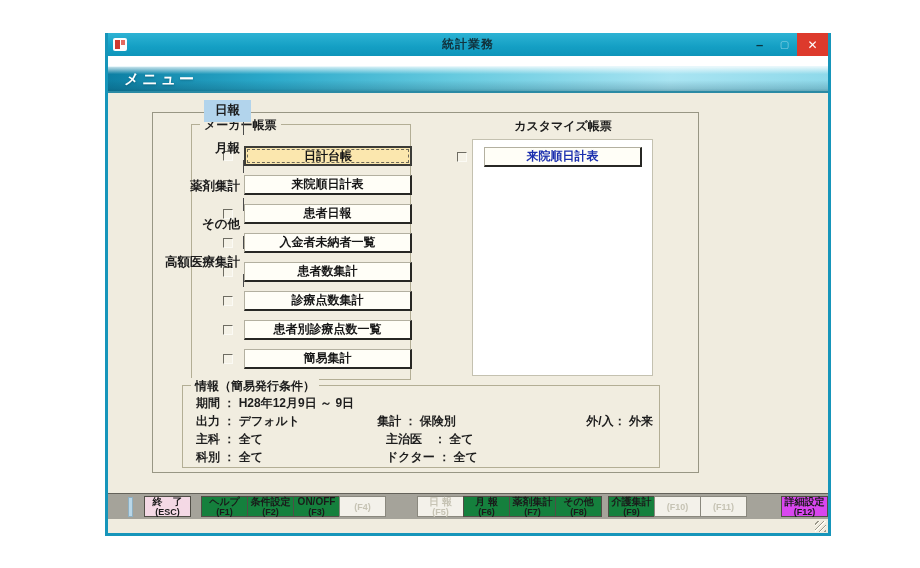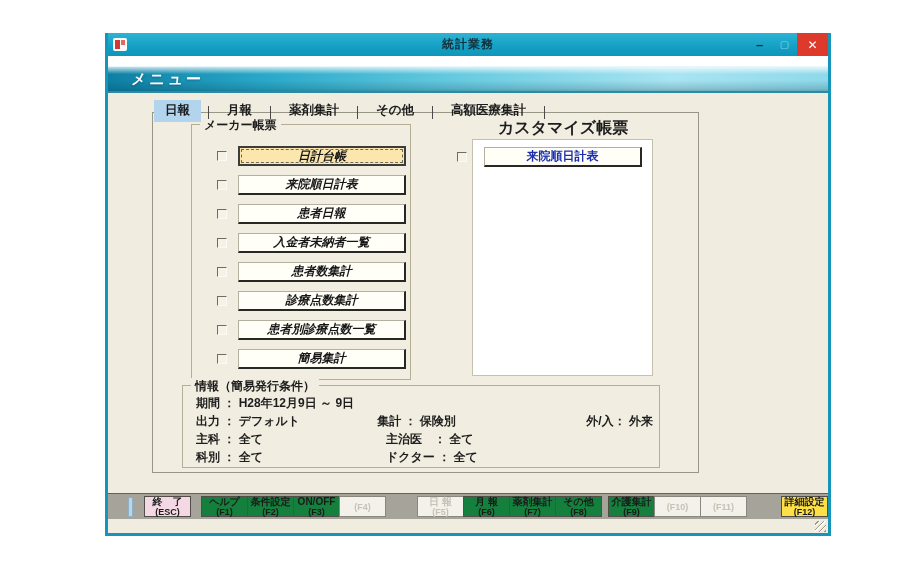--- a/index.html
+++ b/index.html
@@ -28,52 +28,52 @@
   .white-strip { height: 10px; background: #ffffff; flex: 0 0 auto; }
 
   
   .menu-band { height: 27px; flex: 0 0 auto; position: relative;
     background:
       linear-gradient(to bottom, rgba(255,255,255,.75), rgba(255,255,255,0) 30%, rgba(255,255,255,0) 55%, rgba(0,50,70,.18) 90%, rgba(0,60,80,.32)),
       linear-gradient(100deg, #0d7fa3 0%, #2aa8c9 22%, #66cadf 48%, #a9e4f2 78%, #8ed9ea 100%);
     border-top: 1px solid #e8f7fb; border-bottom: 2px solid #2b8aa4;
     display: flex; align-items: center; }
   .menu-band .menu-title { color: #ffffff; font-size: 15px; font-weight: bold;
-    letter-spacing: 3px; padding-left: 23px; text-shadow: 0 1px 2px rgba(0,60,80,.45); }
+    letter-spacing: 3px; padding-left: 16px; text-shadow: 0 1px 2px rgba(0,60,80,.45); }
 
   
   .content { flex: 1 1 auto; position: relative; background: #f0ecdf; }
 
-  .tab-row { position: absolute; top: 7px; left: 46px; display: flex; align-items: flex-end; z-index: 3; }
+  .tab-row { position: absolute; top: 7px; left: 46px; display: flex; align-items: flex-end; z-index: 3; flex-direction: column; }
   .tab { font-size: 12.5px; font-weight: bold; color: #1c1c1c; padding: 2px 11px 3px; cursor: default; }
   .tab.selected { background: #b2d4ec; }
   .tab-sep { width: 1px; height: 13px; background: #4a4a4a; margin: 0 7px 3px; }
 
   .tab-panel { position: absolute; top: 19px; left: 44px; width: 547px; height: 361px;
     border: 1px solid #989684; background: #f1ede0; z-index: 1; }
 
   .groupbox { position: absolute; border: 1px solid #b3ae95; }
   .groupbox > .gb-title { position: absolute; top: -8px; left: 8px; background: #f1ede0;
     padding: 0 4px; font-size: 12px; font-weight: bold; color: #1c1c1c; }
 
   .maker-box { left: 38px; top: 11px; width: 220px; height: 256px; }
-  .maker-row { position: absolute; left: 10px; width: 100%; height: 24px; font-style: italic; }
+  .maker-row { position: absolute; left: 16px; width: 100%; height: 24px; }
   .checkbox { position: absolute; left: 15px; top: 5px; width: 10px; height: 10px; background: #f5f2e7;
     border-top: 1px solid #6e6c62; border-left: 1px solid #6e6c62;
     border-bottom: 1px solid #fbfaf4; border-right: 1px solid #fbfaf4; }
   .mk-btn { position: absolute; left: 36px; top: 0; width: 168px; height: 20px;
     background: #fffef7; font-size: 12px; font-weight: bold; color: #161616;
     display: flex; align-items: center; justify-content: center;
     border-style: solid; border-width: 1px 2px 2px 1px;
     border-color: #b3b0a0 #272724 #272724 #b3b0a0; cursor: default; }
   .mk-btn.focused { background: #fbe7ae; border: 2px solid #3c3c38;
     outline: 1px dashed #6e6a5a; outline-offset: -4px; }
 
   .custom-title { position: absolute; left: 320px; top: 5px; width: 180px; text-align: center;
-    font-size: 16px; font-weight: bold; color: #1c1c1c; }
+    font-size: 12px; font-weight: bold; color: #1c1c1c; }
   .custom-panel { position: absolute; left: 319px; top: 26px; width: 181px; height: 237px;
     background: #ffffff; border: 1px solid #c4c1b0; }
   .custom-check { left: -16px; top: 12px; }
   .custom-panel .mk-btn { left: 11px; top: 7px; width: 158px; color: #1b2fae; }
 
   .info-box { left: 29px; top: 272px; width: 478px; height: 83px; }
   .info-lines { position: absolute; left: 13px; top: 8px; right: 6px; }
   .info-line { display: flex; font-size: 12px; font-weight: bold; color: #1d1d1d; line-height: 18px; }
   .cell-1 { width: 190px; } .cell-2 { width: 190px; } .cell-3 { flex: 1; margin-left: 28px; }
   .ilabel { white-space: pre; } .ivalue { white-space: pre; }
@@ -82,21 +82,21 @@
   .fnbar { flex: 0 0 auto; height: 26px; background: #a5a39a; border-top: 1px solid #64625a;
     display: flex; align-items: center; padding-left: 20px; }
   .fn-bluechip { width: 14px; height: 20px; background: #b9d7e8; border: 1px solid #8fb0c2; margin-right: 5px; }
   .fn-btn { width: 47px; height: 21px; background: #15803d; border: 1px solid #504e46;
     display: flex; flex-direction: column; align-items: center; justify-content: center;
     cursor: default; flex: 0 0 auto; }
   .fn-btn + .fn-btn { margin-left: -1px; }
   .fn-label { font-size: 10px; font-weight: bold; line-height: 10px; color: #1a1a1a; white-space: nowrap; }
   .fn-key { font-size: 9px; font-weight: bold; line-height: 10px; color: #1a1a1a; }
   .fn-btn.pink { background: #f4d9e5; }
-  .fn-btn.blue { background: #fde047; }
+  .fn-btn.blue { background: #d946ef; }
   .fn-btn.disabled { background: #f3f1ea; border-color: #8a887e; }
   .fn-btn.disabled .fn-label, .fn-btn.disabled .fn-key { color: #c6c3b4; }
   .gap-s { margin-left: 6px !important; } .gap-m { margin-left: 10px !important; }
   .gap-l { margin-left: 31px !important; } .gap-xl { margin-left: 34px !important; }
 
   
   .statusbar { flex: 0 0 auto; height: 14px; background: #f0ecdf; position: relative; }
   .resize-grip { position: absolute; right: 2px; bottom: 1px; width: 11px; height: 11px;
     background: repeating-linear-gradient(135deg, transparent 0 2px, #9b988a 2px 3px, #fffdf4 3px 4px); }
 </style>

